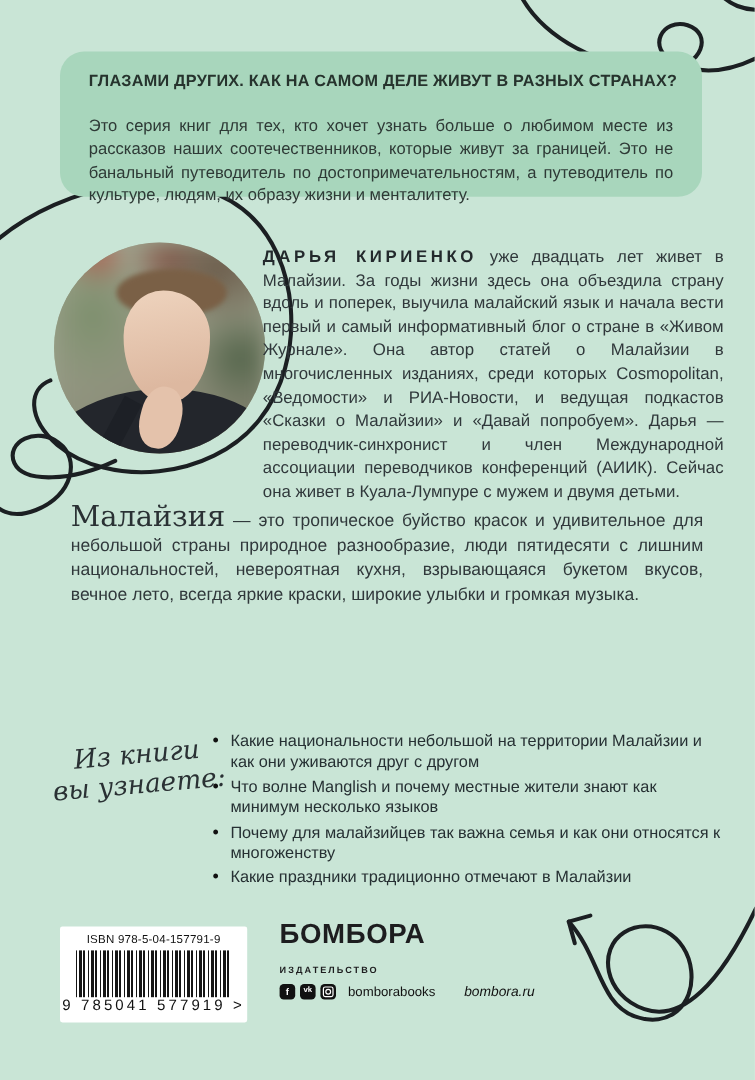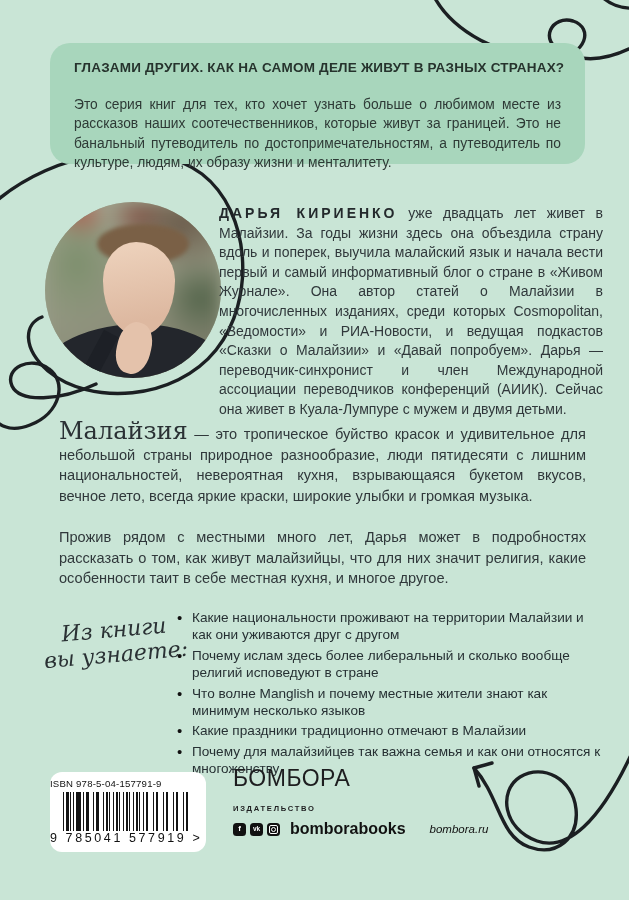--- a/index.html
+++ b/index.html
@@ -65,39 +65,39 @@
   .learn-list{
     position:absolute;left:176px;top:609px;width:428px;z-index:2;margin:0;padding:0;list-style:none;
     font-size:13.6px;line-height:1.28;color:#26303张3;color:#263033;
   }
   .learn-list li{position:relative;padding-left:16px;margin-bottom:3px;}
   .learn-list li:before{content:"•";position:absolute;left:1px;top:-1px;font-size:15px;color:#111;}
 
   
   .barcode-box{
     position:absolute;left:50px;top:772px;width:156px;height:80px;background:#ffffff;z-index:2;
-    border-radius:12px;
+    text-align:center;border-radius:2px;
   }
   .isbn{font-size:9.6px;color:#111;margin-top:6px;letter-spacing:.2px;}
   .bars{height:39px;margin:3px 13px 0 13px;
     background:
       repeating-linear-gradient(90deg,#141414 0 1px,#ffffff 1px 3px,#141414 3px 5.5px,#ffffff 5.5px 6.5px,#141414 6.5px 7.5px,#ffffff 7.5px 10px);}
   .digits{font-size:12.5px;color:#111;letter-spacing:2.6px;margin-top:0px;}
 
   .publisher{position:absolute;left:233px;top:767px;width:285px;z-index:2;color:#1d1d1f;}
-  .pub-name{font-size:23px;font-weight:400;letter-spacing:.5px;line-height:1;}
+  .pub-name{font-size:23px;font-weight:700;letter-spacing:.5px;line-height:1;}
   .pub-sub{font-size:7.6px;font-weight:700;letter-spacing:1.7px;margin-top:14px;}
   .pub-desc{margin-top:9px;font-size:9.6px;line-height:1.36;color:#222;width:276px;}
   .social-row{margin-top:7px;display:flex;align-items:center;}
   .sicon{width:13px;height:13px;border-radius:3.5px;background:#111;color:#fff;display:flex;
     align-items:center;justify-content:center;margin-right:4px;flex:0 0 auto;}
   .sicon span{font-size:8px;font-weight:700;line-height:1;}
   .ig-square{width:7px;height:7px;border:1px solid #fff;border-radius:2px;display:flex;align-items:center;justify-content:center;}
   .ig-dot{width:3px;height:3px;border:1px solid #fff;border-radius:50%;}
-  .social-handle{font-size:16px;color:#111;margin-left:6px;font-weight:bold;}
+  .social-handle{font-size:11px;color:#111;margin-left:6px;}
   .social-site{font-size:11.5px;color:#111;margin-left:24px;font-style:italic;}
 </style>
 </head>
 <body>
 
 <div class="cover">
 
   <svg class="doodles" viewBox="0 0 629 900" fill="none" xmlns="http://www.w3.org/2000/svg">
     <g stroke="#1b1f22" stroke-width="3.4" stroke-linecap="round" fill="none">
 
@@ -131,32 +131,30 @@
   <div class="author-text">
     <span class="author-name">ДАРЬЯ КИРИЕНКО</span>
     <span>уже двадцать лет живет в Малайзии. За годы жизни здесь она объездила страну вдоль и поперек, выучила малайский язык и начала вести первый и самый информативный блог о стране в «Живом Журнале». Она автор статей о Малайзии в многочисленных изданиях, среди которых Cosmopolitan, «Ведомости» и РИА-Новости, и ведущая подкастов «Сказки о Малайзии» и «Давай попробуем». Дарья — переводчик-синхронист и член Международной ассоциации переводчиков конференций (АИИК). Сейчас она живет в Куала-Лумпуре с мужем и двумя детьми.</span>
   </div>
 
   <div class="para para-country">
     <span class="script">Малайзия</span>
     <span> — это тропическое буйство красок и удивительное для небольшой страны природное разнообразие, люди пятидесяти с лишним национальностей, невероятная кухня, взрывающаяся букетом вкусов, вечное лето, всегда яркие краски, широкие улыбки и громкая музыка.</span>
   </div>
 
-  <div class="para para-note">Прожив рядом с местными много лет, Дарья может в подробностях рассказать о том, как живут малайзийцы, что для них значит религия, какие особенности таит в себе местная кухня, и многое другое.</div>
 
   <div class="learn-label">
     <div>Из книги</div>
     <div>вы узнаете:</div>
   </div>
   <ul class="learn-list">
-    <li>Какие национальности проживают на территории Малайзии и как они уживаются друг с другом</li>
-    <li>Почему ислам здесь более либеральный и сколько вообще религий исповедуют в стране</li>
+    <li>Какие национальности небольшой на территории Малайзии и как они уживаются друг с другом</li>
     <li>Что волне Manglish и почему местные жители знают как минимум несколько языков</li>
+    <li>Почему для малайзийцев так важна семья и как они относятся к многоженству</li>
     <li>Какие праздники традиционно отмечают в Малайзии</li>
-    <li>Почему для малайзийцев так важна семья и как они относятся к многоженству</li>
   </ul>
 
   <div class="barcode-box">
     <div class="isbn">ISBN 978-5-04-157791-9</div>
     <div class="bars"></div>
     <div class="digits">9 785041 577919 &gt;</div>
   </div>
 
   <div class="publisher">
     <div class="pub-name">БОМБОРА</div>

